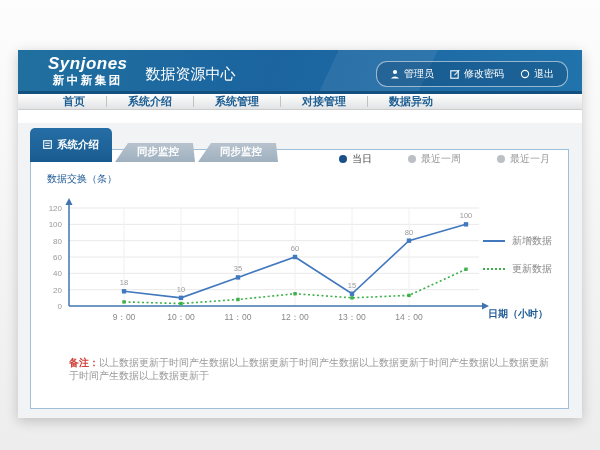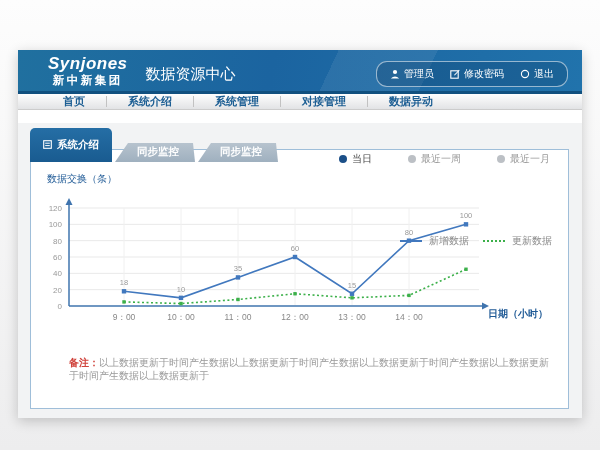--- a/index.html
+++ b/index.html
@@ -68,21 +68,21 @@
   .radio-group { position:absolute; top:2px; right:18px; display:flex; gap:36px; align-items:center; }
   .radio-item { display:flex; align-items:center; gap:5px; font-size:10px; color:#9a9a9a; cursor:pointer; }
   .radio-item.selected { color:#444; }
   .radio-dot { width:8px; height:8px; border-radius:50%; background:#bcc0c5; }
   .radio-item.selected .radio-dot { background:#1b4f88; }
   
   .ylabel { position:absolute; left:16px; top:22px; font-size:10px; font-weight:normal; color:#1f5a96; }
   .xlabel { position:absolute; left:457px; top:157px; font-size:10px; font-weight:bold; color:#1f5a96; }
   .chart-svg { position:absolute; left:0; top:22px; width:539px; height:175px; }
   
-  .series-legend { position:absolute; right:16px; top:84px; display:flex; gap:14px; }
+  .series-legend { position:absolute; right:16px; top:84px; display:flex; flex-direction:column; gap:14px; }
   .legend-row { display:flex; align-items:center; gap:7px; font-size:10px; color:#8a8a8a; cursor:pointer; }
   .swatch { width:22px; height:0; }
   .swatch.solid  { border-top:2px solid #4178be; }
   .swatch.dotted { border-top:2px dotted #3cb04a; }
   
   .note { position:absolute; left:38px; top:206px; right:14px; font-size:10px; color:#9a9a9a; line-height:1.3; }
   .note-prefix { color:#d0433c; font-weight:bold; }
 </style>
 </head>
 <body>

